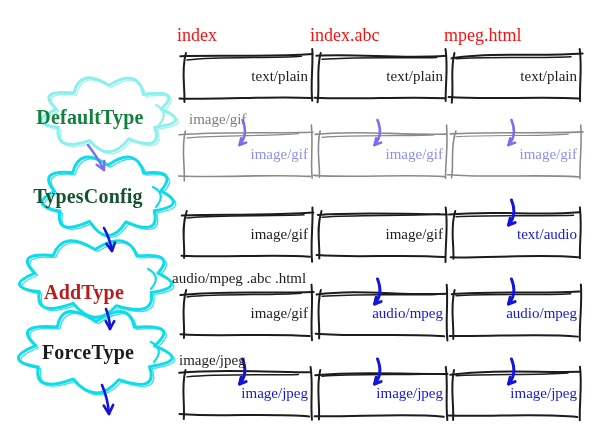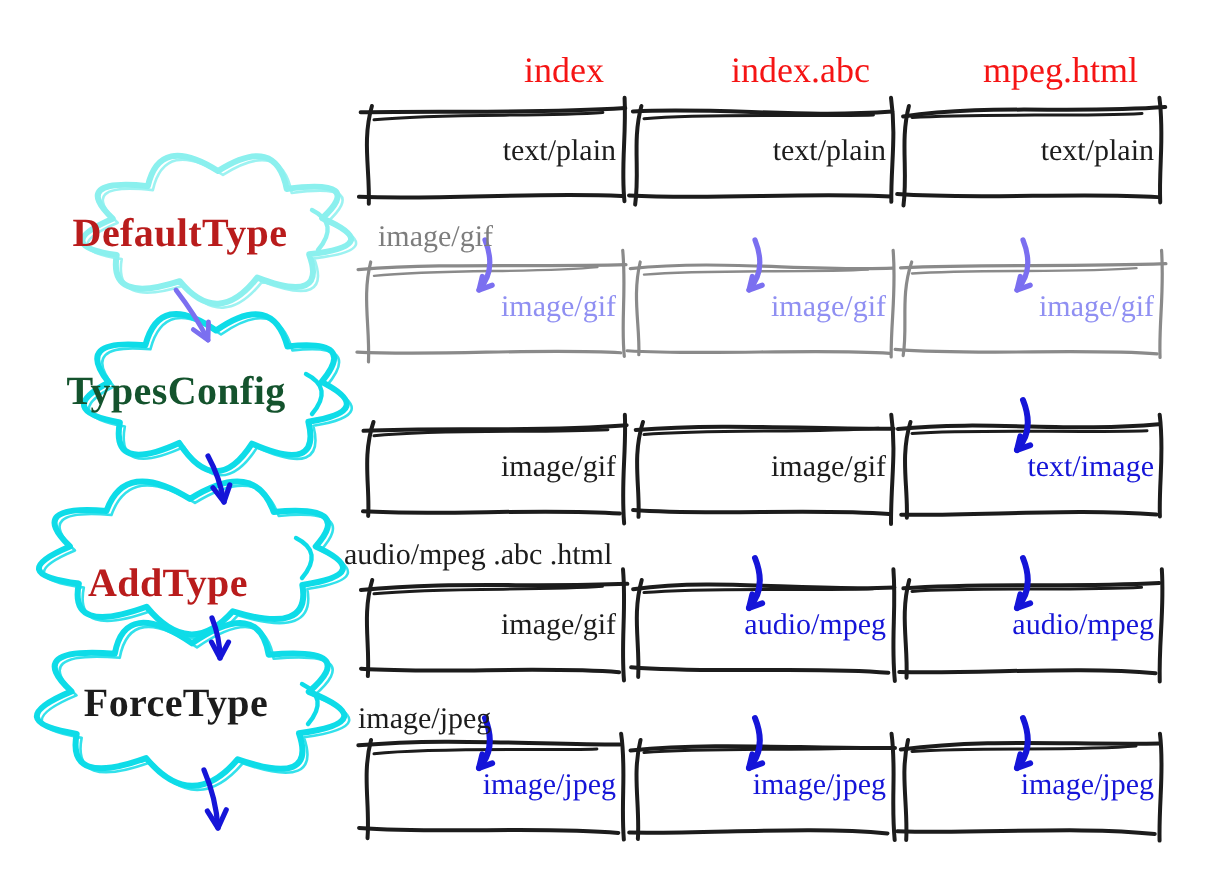--- a/index.html
+++ b/index.html
@@ -1,20 +1,20 @@
 <!DOCTYPE html>
 <html><head>
 <meta charset="utf-8">
 <style>
   html,body{margin:0;padding:0;background:#fff;}
   #stage{position:relative;width:615px;height:444px;background:#fff;overflow:hidden;
          font-family:"Liberation Serif","DejaVu Serif",serif;}
   #art{position:absolute;left:0;top:0;z-index:0;}
   .txt{position:absolute;z-index:2;}
-  .colh{width:125px;height:24px;line-height:24px;text-align:right;font-size:18px;}
+  .colh{width:125px;height:24px;line-height:24px;text-align:left;font-size:18px;}
   .cloud-label{width:140px;height:24px;line-height:24px;text-align:center;
                font-weight:bold;font-size:20px;letter-spacing:.2px;}
   .arg{width:230px;height:20px;line-height:20px;font-size:15px;text-align:left;}
   .cell{width:125px;height:43px;line-height:43px;text-align:right;font-size:15px;}
 </style>
 </head>
 <body>
 
 <div id="stage">
   <svg id="art" width="615" height="444">
@@ -130,40 +130,40 @@
       <path d="M 377.5 359 Q 383.5 374 374.5 384" fill="none" stroke="#1515d8" stroke-width="3" stroke-linecap="round" stroke-linejoin="round"></path>
       <path d="M 376.1722290121474 377.20267330997456 L 374.5 384 L 381.0842345468165 381.62347829117675" fill="none" stroke="#1515d8" stroke-width="3" stroke-linecap="round" stroke-linejoin="round"></path>
       <path d="M 511.5 359 Q 517.5 374 508.5 384" fill="none" stroke="#1515d8" stroke-width="3" stroke-linecap="round" stroke-linejoin="round"></path>
       <path d="M 510.1722290121474 377.20267330997456 L 508.5 384 L 515.0842345468164 381.62347829117675" fill="none" stroke="#1515d8" stroke-width="3" stroke-linecap="round" stroke-linejoin="round"></path>
     </svg>
 
   <div class="txt colh" style="left: 177px; top: 23px; color: rgb(245, 20, 20);">index</div>
   <div class="txt colh" style="left: 310px; top: 23px; color: rgb(245, 20, 20);">index.abc</div>
   <div class="txt colh" style="left: 444px; top: 23px; color: rgb(245, 20, 20);">mpeg.html</div>
 
-  <div class="txt cloud-label" id="dl0" style="left: 20px; top: 105px; color: #b91c1c;">DefaultType</div>
+  <div class="txt cloud-label" id="dl0" style="left: 20px; top: 105px; color: #15803d;">DefaultType</div>
   <div class="txt cloud-label" id="dl1" style="left: 18px; top: 184px; color: #14532d;">TypesConfig</div>
   <div class="txt cloud-label" id="dl2" style="left: 14px; top: 280px; color: #b91c1c;">AddType</div>
   <div class="txt cloud-label" id="dl3" style="left: 18px; top: 340px; color: rgb(28, 28, 28);">ForceType</div>
 
   <div class="txt arg" id="ar0" style="left: 189px; top: 109px; color: rgb(125, 125, 125);">image/gif</div>
   <div class="txt arg" id="ar2" style="left: 172px; top: 268px; color: rgb(28, 28, 28);">audio/mpeg .abc .html</div>
   <div class="txt arg" id="ar3" style="left: 179px; top: 350px; color: rgb(28, 28, 28);">image/jpeg</div>
 
   <div class="txt cell c-ink" style="left: 183px; top: 55px; color: rgb(28, 28, 28);">text/plain</div>
   <div class="txt cell c-ink" style="left: 318px; top: 55px; color: rgb(28, 28, 28);">text/plain</div>
   <div class="txt cell c-ink" style="left: 452px; top: 55px; color: rgb(28, 28, 28);">text/plain</div>
 
   <div class="txt cell c-muted" style="left: 183px; top: 133px; color: rgb(143, 143, 242);">image/gif</div>
   <div class="txt cell c-muted" style="left: 318px; top: 133px; color: rgb(143, 143, 242);">image/gif</div>
   <div class="txt cell c-muted" style="left: 452px; top: 133px; color: rgb(143, 143, 242);">image/gif</div>
 
   <div class="txt cell c-ink" style="left: 183px; top: 213px; color: rgb(28, 28, 28);">image/gif</div>
   <div class="txt cell c-ink" style="left: 318px; top: 213px; color: rgb(28, 28, 28);">image/gif</div>
-  <div class="txt cell c-blue" style="left: 452px; top: 213px; color: rgb(21, 21, 216);">text/image</div>
+  <div class="txt cell c-blue" style="left: 452px; top: 213px; color: rgb(21, 21, 216);">text/audio</div>
 
   <div class="txt cell c-ink" style="left: 183px; top: 292px; color: rgb(28, 28, 28);">image/gif</div>
   <div class="txt cell c-blue" style="left: 318px; top: 292px; color: rgb(21, 21, 216);">audio/mpeg</div>
   <div class="txt cell c-blue" style="left: 452px; top: 292px; color: rgb(21, 21, 216);">audio/mpeg</div>
 
   <div class="txt cell c-blue" style="left: 183px; top: 372px; color: rgb(21, 21, 216);">image/jpeg</div>
   <div class="txt cell c-blue" style="left: 318px; top: 372px; color: rgb(21, 21, 216);">image/jpeg</div>
   <div class="txt cell c-blue" style="left: 452px; top: 372px; color: rgb(21, 21, 216);">image/jpeg</div>
 </div>
 

